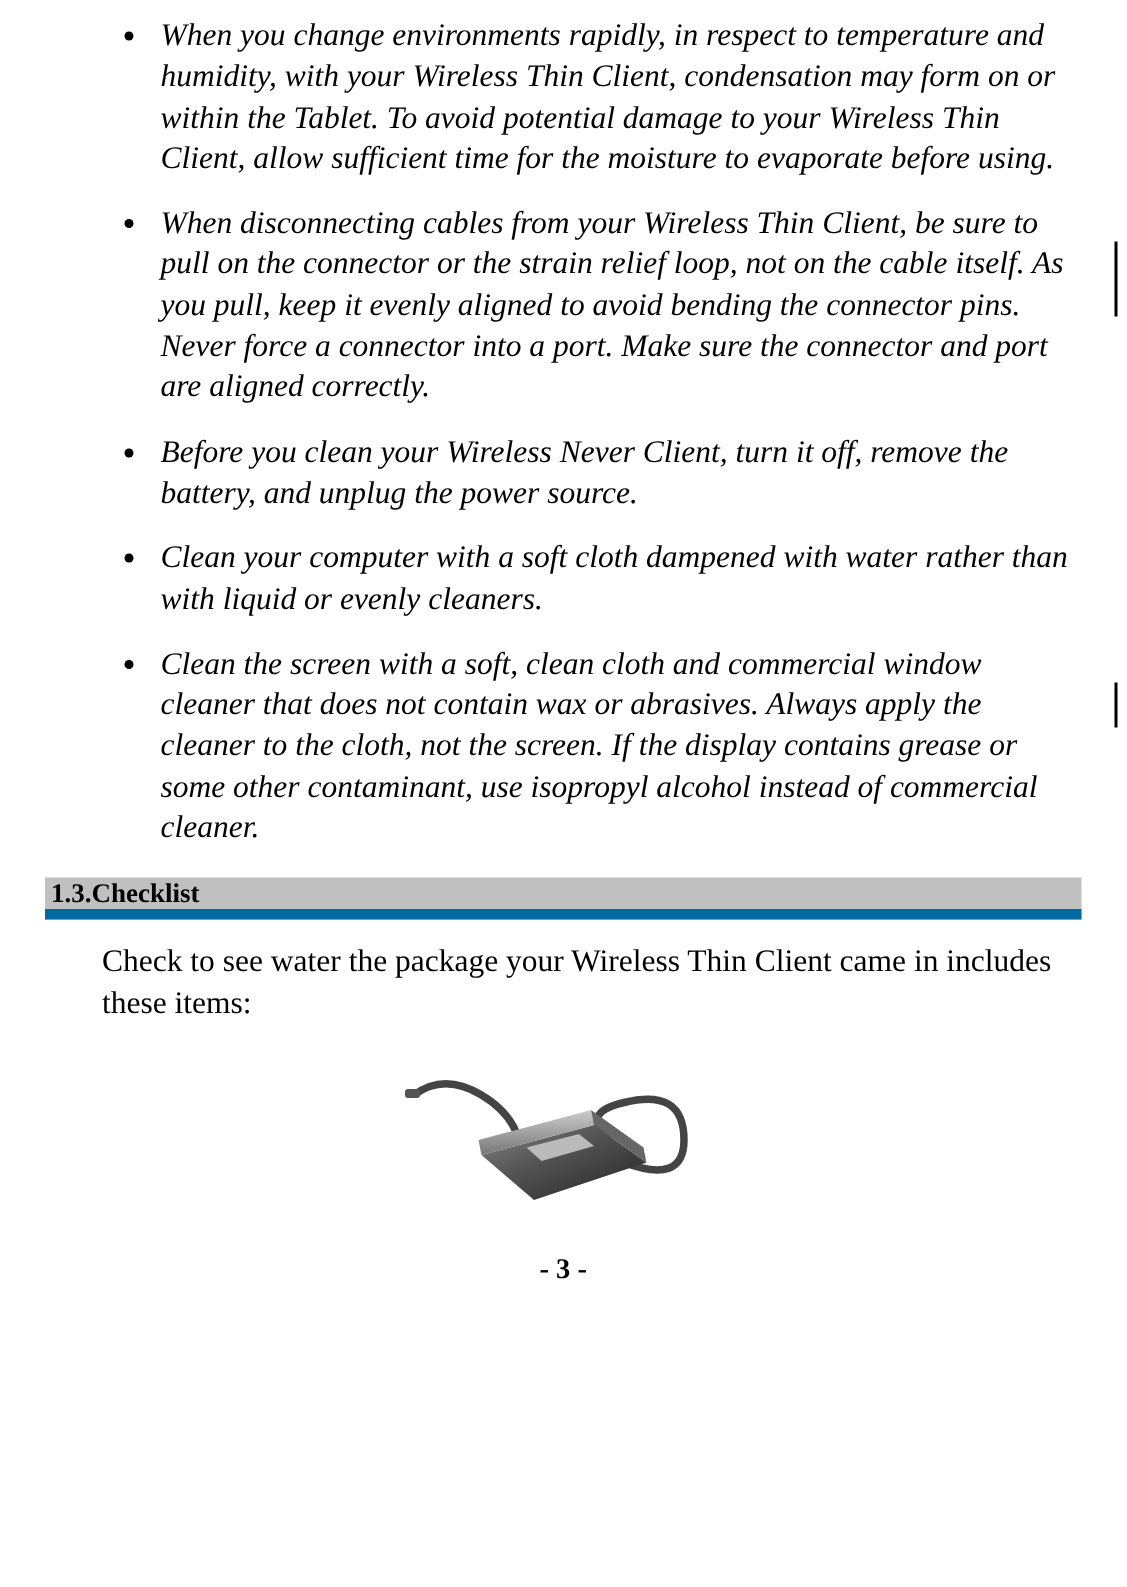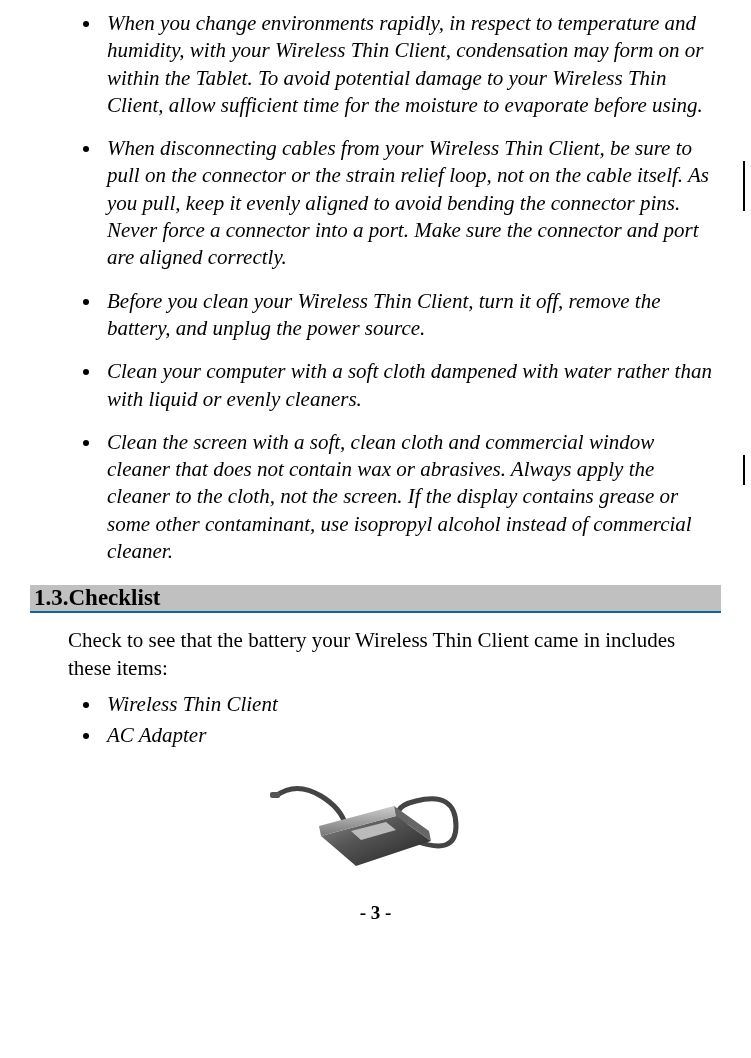--- a/index.html
+++ b/index.html
@@ -31,24 +31,24 @@
     margin: 5px 0 12px 0;
     padding-left: 72px;
   }
   ul.items li {
     margin-bottom: 6px;
     padding-left: 5px;
   }
   .section-heading {
     background: #c0c0c0;
     font-weight: bold;
-    font-size: 23px;
+    font-size: 18px;
     padding: 0 0 0 4px;
     margin: 20px 0 14px 0;
-    border-bottom: 2px solid #0369a1;
+    border-bottom: 7px solid #0369a1;
   }
   .section-number {
     display: inline;
   }
   .section-title {
     display: inline;
   }
   .intro {
     margin: 12px 0 10px 38px;
     line-height: 1.3;
@@ -85,45 +85,37 @@
 
   <ul class="bullets">
     <li>
       <span>When you change environments rapidly, in respect to temperature and humidity, with your Wireless Thin Client, condensation may form on or within the Tablet. To avoid potential damage to your Wireless Thin Client, allow sufficient time for the moisture to evaporate before using.</span>
     </li>
     <li>
       <span>When disconnecting cables from your Wireless Thin Client, be sure to pull on the connector or the strain relief loop, not on the cable itself.  As you pull, keep it evenly aligned to avoid bending the connector pins.  Never force a connector into a port.  Make sure the connector and port are aligned correctly.</span>
       <span class="right-bar bar1"></span>
     </li>
     <li>
-      <span>Before you clean your Wireless Thin Client, turn it off, remove the battery, and unplug the power source.</span>
+      <span>Before you clean your Wireless Never Client, turn it off, remove the battery, and unplug the power source.</span>
     </li>
     <li>
       <span>Clean your computer with a soft cloth dampened with water rather than with liquid or evenly cleaners.</span>
     </li>
     <li>
       <span>Clean the screen with a soft, clean cloth and commercial window cleaner that does not contain wax or abrasives.  Always apply the cleaner to the cloth, not the screen. If the display contains grease or some other contaminant, use isopropyl alcohol instead of commercial cleaner.</span>
       <span class="right-bar bar2"></span>
     </li>
   </ul>
 
   <div class="section-heading">
     <span class="section-number">1.3.</span><span class="section-title">Checklist</span>
   </div>
 
-  <div class="intro">Check to see that the battery your Wireless Thin Client came in includes these items:</div>
+  <div class="intro">Check to see water the package your Wireless Thin Client came in includes these items:</div>
 
-  <ul class="items">
-    <li>
-      <span>Wireless Thin Client</span>
-    </li>
-    <li>
-      <span>AC Adapter</span>
-    </li>
-  </ul>
 
   <div class="figure">
     <svg class="adapter-svg" viewBox="0 0 220 120">
       <defs>
         <linearGradient id="bodyGrad" x1="0" y1="0" x2="1" y2="1">
           <stop offset="0%" stop-color="#888"></stop>
           <stop offset="40%" stop-color="#555"></stop>
           <stop offset="100%" stop-color="#222"></stop>
         </linearGradient>
         <linearGradient id="topGrad" x1="0" y1="0" x2="0" y2="1">

